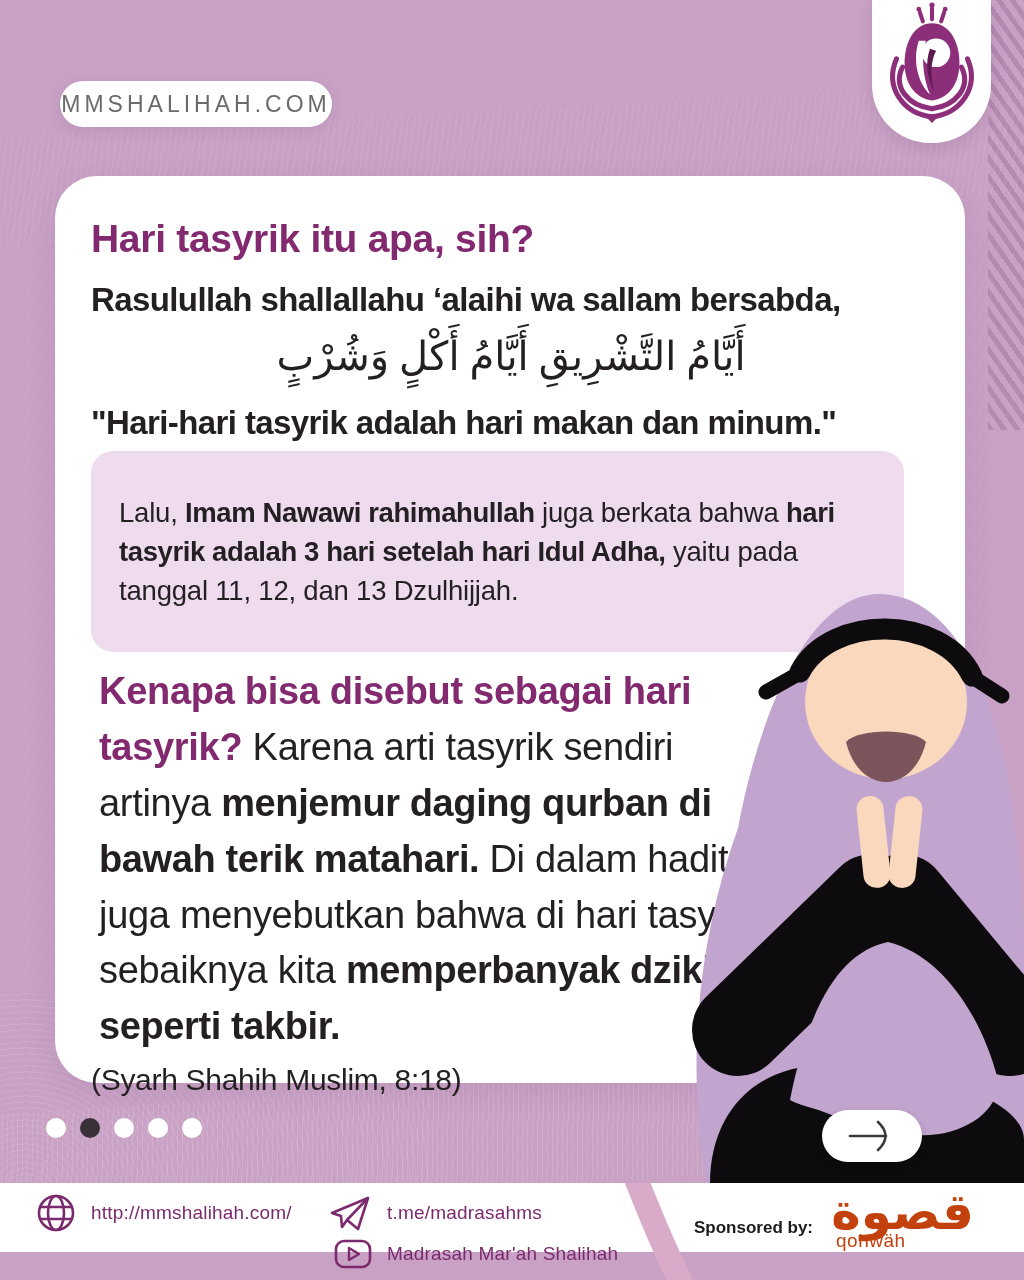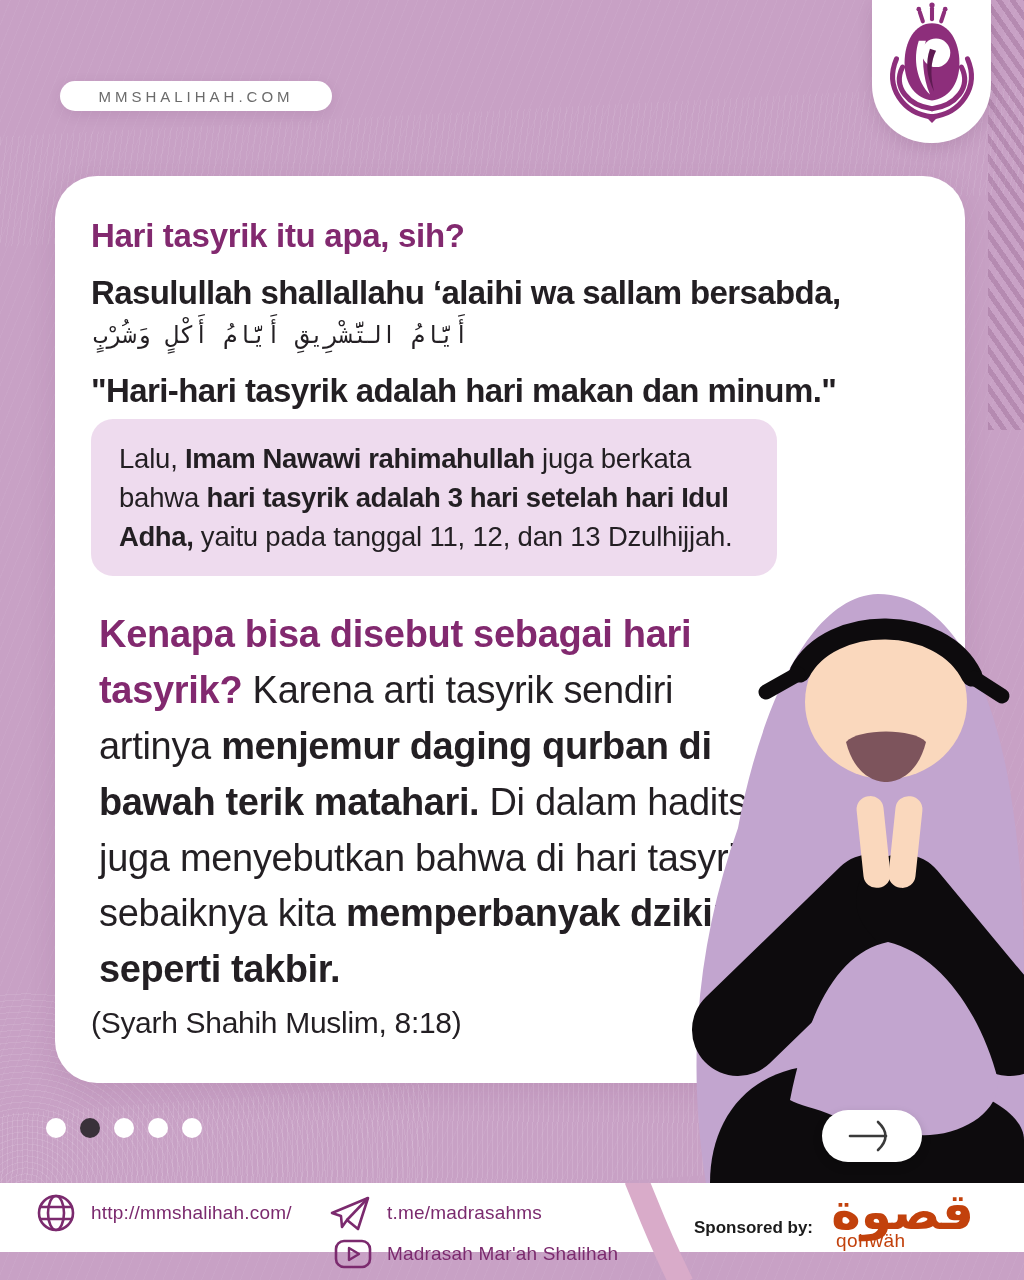--- a/index.html
+++ b/index.html
@@ -16,50 +16,50 @@
     background:repeating-linear-gradient(100deg,rgba(255,255,255,.10) 0 1px,transparent 1px 6px);opacity:.8;}
   .tex-bottom{left:-30px;top:1078px;width:1100px;height:110px;transform:rotate(-4deg);
     background:repeating-linear-gradient(95deg,rgba(255,255,255,.12) 0 1px,transparent 1px 5px);}
   .tex-rings{left:0;top:990px;width:430px;height:193px;
     background:repeating-radial-gradient(circle at 6% 108%,rgba(255,255,255,.12) 0 1px,transparent 1px 6px);opacity:.8;}
   .tex-stripes{right:0;top:0;width:36px;height:430px;
     background:repeating-linear-gradient(55deg,rgba(109,52,100,.30) 0 5px,transparent 5px 11px);opacity:.7;}
 
   
   .site-pill{
-    position:absolute;left:60px;top:81px;width:272px;height:30px;z-index:2;
+    position:absolute;left:60px;top:81px;width:272px;height:46px;z-index:2;
     background:#fff;border-radius:26px;display:flex;align-items:center;justify-content:center;
     box-shadow:0 4px 14px rgba(90,40,85,.10);
-    color:#6b6b6b;font-size:15px;letter-spacing:4px;font-weight:500;
+    color:#6b6b6b;font-size:23px;letter-spacing:4px;font-weight:500;
   }
 
   
   .logo-badge{
     position:absolute;left:872px;top:0;width:119px;height:143px;z-index:2;
     background:#fff;border-radius:0 0 58px 58px;
     box-shadow:0 6px 16px rgba(90,40,85,.14);
     display:flex;align-items:flex-start;justify-content:center;
   }
 
   
   .card{
     position:absolute;left:55px;top:176px;width:910px;height:907px;z-index:1;
     background:#fff;border-radius:42px;box-shadow:0 8px 28px rgba(94,44,86,.10);
     padding:34px 36px;box-sizing:border-box;color:#231f23;
   }
   .card h1{
-    margin:6px 0 16px 0;font-size:33px;line-height:1.2;color:#82296f;font-weight:bold;letter-spacing:-.3px;
+    margin:6px 0 16px 0;font-size:39px;line-height:1.2;color:#82296f;font-weight:bold;letter-spacing:-.3px;
   }
   .intro{font-size:33px;font-weight:bold;letter-spacing:-.6px;margin:0 0 4px 0;line-height:1.3;}
-  .arabic{font-family:Liberation Mono, monospace;font-size:24px;margin:0 0 14px 2px;line-height:1.55;direction:rtl;text-align:left;}
+  .arabic{font-family:Liberation Serif, serif;font-size:40px;margin:0 0 14px 2px;line-height:1.55;direction:rtl;text-align:center;}
   .quote{font-size:33px;font-weight:bold;letter-spacing:-.6px;margin:0 0 8px 0;line-height:1.25;}
   .src{font-size:31px;font-style:italic;margin:0 0 24px 0;letter-spacing:-.3px;}
   .note-box{
-    background:#eedbee;border-radius:22px;width:686px;box-sizing:border-box;
-    padding:20px 28px;margin:0 0 31px 0;
+    background:#eedbee;border-radius:22px;width:813px;box-sizing:border-box;
+    padding:42px 28px;margin:0 0 12px 0;
   }
   .note-box p{margin:0;font-size:27.5px;line-height:1.42;letter-spacing:-.2px;}
   .body-par{width:662px;font-size:38px;line-height:1.47;margin:8px;letter-spacing:-.3px;}
   .body-par .b,.note-box .b{font-weight:bold;letter-spacing:-.4px;}
   .body-par .purple{color:#82296f;font-weight:bold;}
   .src2{font-size:30px;margin:2px 0 0 0;letter-spacing:-.3px;}
 
   
   .illus{position:absolute;left:620px;top:560px;width:404px;height:623px;z-index:3;}
 

